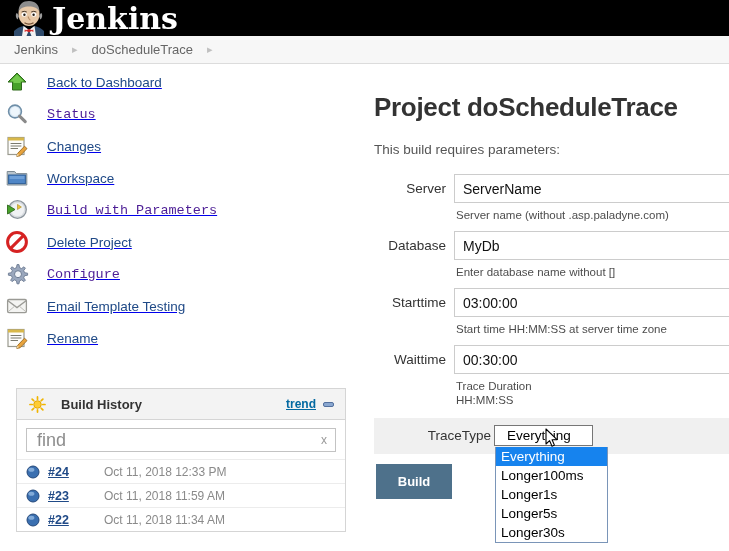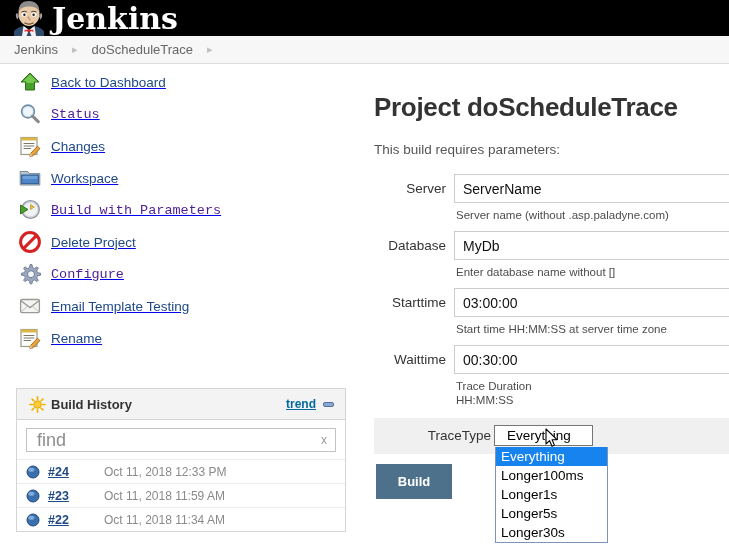--- a/index.html
+++ b/index.html
@@ -63,22 +63,22 @@
   }
 
   
   .sidebar {
     position: absolute; left: 0; top: 66px;
     width: 362px;
   }
   .task {
     display: flex; align-items: center;
     height: 32px;
-    padding-left: 18px;
-    gap: 9px;
+    padding-left: 5px;
+    gap: 18px;
   }
   .task-ico { width: 24px; height: 24px; flex: 0 0 24px; display:block; }
   .task-label {
     font-size: 13.5px;
     color: #204a87;
     white-space: nowrap;
   }
   .task-label.violet { color: #4c1d95; font-family: Liberation Mono, monospace; }
 
   
@@ -91,21 +91,21 @@
   .bh-head {
     height: 31px;
     background: #f3f3f3;
     border-bottom: 1px solid #d5d5d5;
     display: flex; align-items: center;
     padding: 0 11px 0 12px;
   }
   .bh-sun { width: 17px; height: 17px; flex:0 0 17px; display:block; }
   .bh-title {
     font-size: 13px; font-weight: bold; color: #333333;
-    margin-left: 5px; flex: 1 1 auto;
+    margin-left: 15px; flex: 1 1 auto;
   }
   .bh-trend {
     font-size: 12px; color: #0369a1;
     text-decoration: underline; font-weight: bold;
   }
   .bh-dash {
     display:inline-block; width: 11px; height: 5px;
     background: #8aa7d0; border: 1px solid #53709e;
     border-radius: 2px; margin-left: 7px; vertical-align: 2px;
   }

